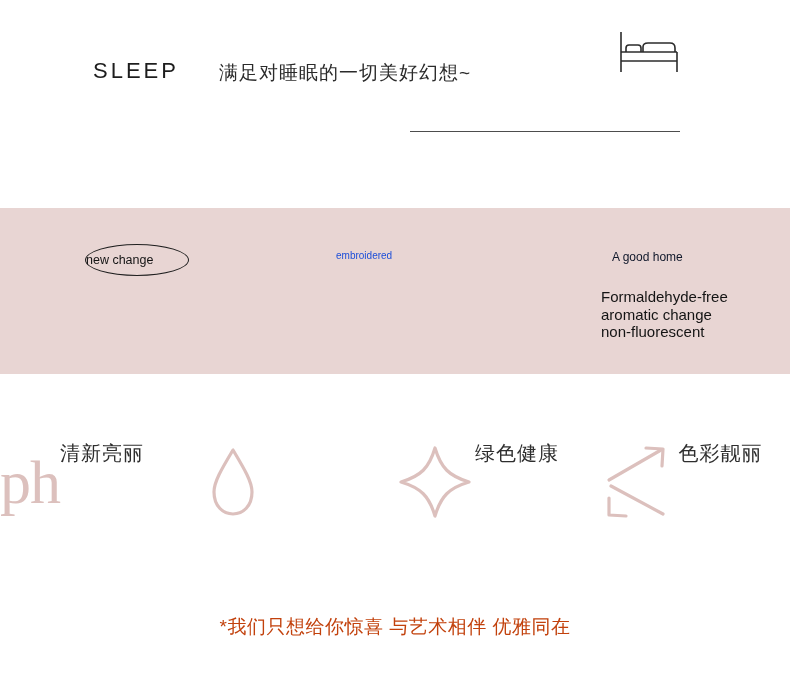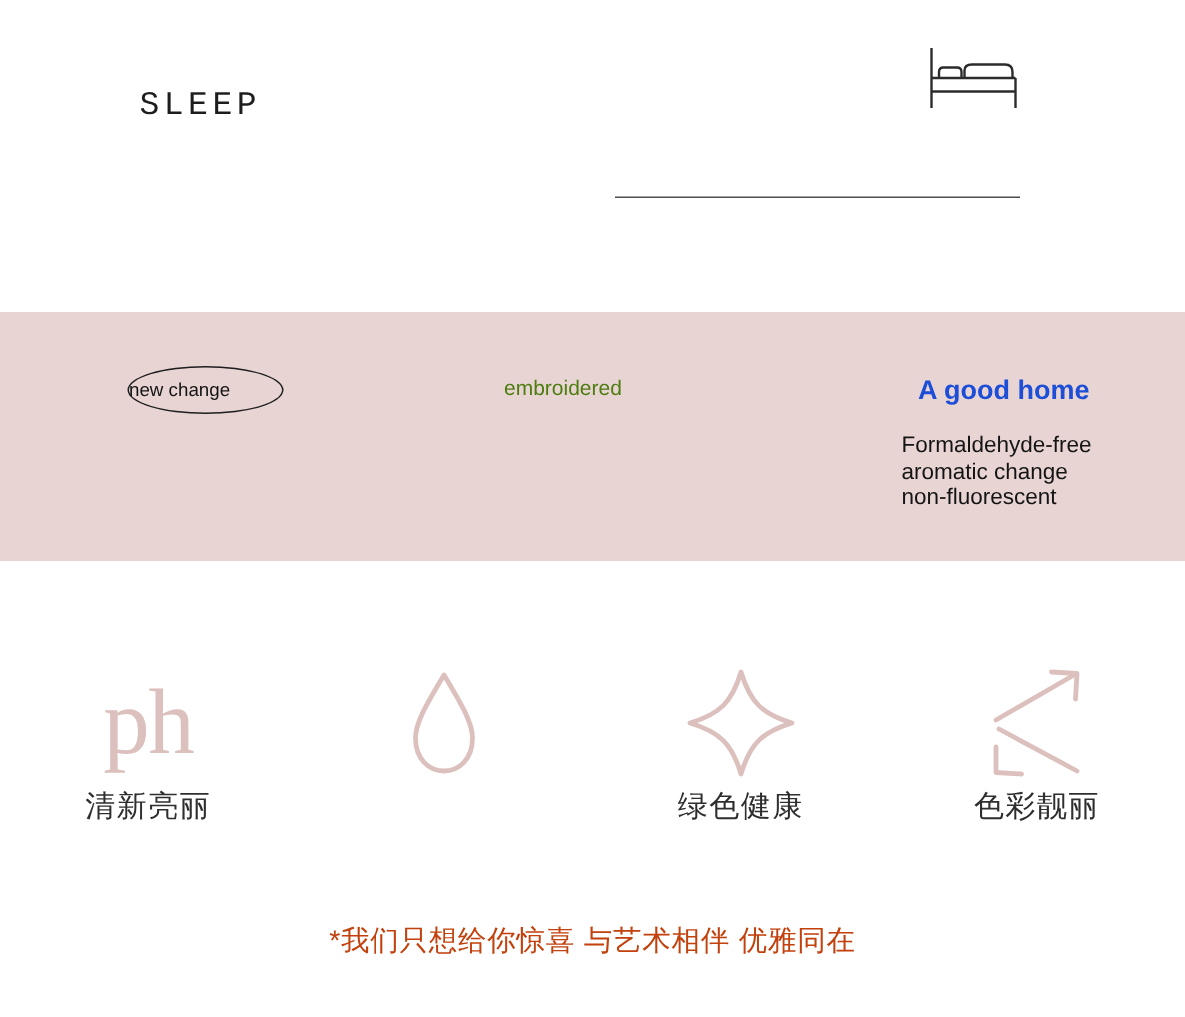--- a/index.html
+++ b/index.html
@@ -20,21 +20,21 @@
   
   .header {
     position: absolute;
     left: 0; top: 0;
     width: 790px;
     height: 208px;
   }
   .brand-word {
     position: absolute;
     left: 93px; top: 58px;
-    font-family: Liberation Mono, monospace;
+    font-family: Liberation Sans, sans-serif;
     font-size: 22px;
     letter-spacing: 3px;
     color: #1d1d1d;
     white-space: nowrap;
   }
   .header-tagline {
     position: absolute;
     left: 219px; top: 60px;
     font-size: 19px;
     color: #2b2b2b;
@@ -72,30 +72,30 @@
     align-items: center;
   }
   .band-chip span {
     font-size: 12.5px;
     color: #141414;
     white-space: nowrap;
   }
   .band-mid {
     position: absolute;
     left: 336px; top: 250px;
-    font-size: 14px;
-    color: #4d7c0f;
+    font-size: 10px;
+    color: #1d4ed8;
     white-space: nowrap;
   }
   .band-right-title {
     position: absolute;
     left: 612px; top: 250px;
-    font-size: 18px;
-    font-weight: bold;
-    color: #1d4ed8;
+    font-size: 12px;
+    font-weight: normal;
+    color: #0f172a;
     white-space: nowrap;
   }
   .band-right-list {
     position: absolute;
     left: 601px; top: 288px;
     font-size: 15px;
     line-height: 17.5px;
     color: #141414;
   }
   .band-right-list div { white-space: nowrap; }
@@ -104,22 +104,21 @@
   .features {
     position: absolute;
     left: 0; top: 440px;
     width: 790px;
     height: 160px;
     display: flex;
   }
   .feature {
     flex: 1 1 0;
     display: flex;
-    flex-direction: column;
-    align-items: center;
+    flex-direction: row;
   }
   .feature-glyph {
     height: 84px;
     display: flex;
     align-items: center;
     justify-content: center;
   }
   .feature-glyph-text {
     font-family: "Liberation Serif", serif;
     font-size: 62px;
@@ -143,20 +142,21 @@
     letter-spacing: 0.5px;
   }
 </style>
 </head>
 <body>
 
 <div class="page">
 
   <div class="header">
     <div class="brand-word">SLEEP</div>
+    <div class="header-tagline">满足对睡眠的一切美好幻想~</div>
 
     <div class="bed-icon">
       <svg viewBox="0 0 62 46" width="62" height="46" aria-hidden="true">
         <g fill="none" stroke="#2b2b2b" stroke-width="1.6">
           <path d="M3 4 L3 44"></path>
           <path d="M3 24 L59 24"></path>
           <path d="M3 33 L59 33"></path>
           <path d="M59 24 L59 44"></path>
           <path d="M8 24 L8 20 Q8 17 11 17 L20 17 Q23 17 23 20 L23 24"></path>
           <path d="M25 24 L25 19 Q25 15 30 15 L52 15 Q57 15 57 20 L57 24"></path>

